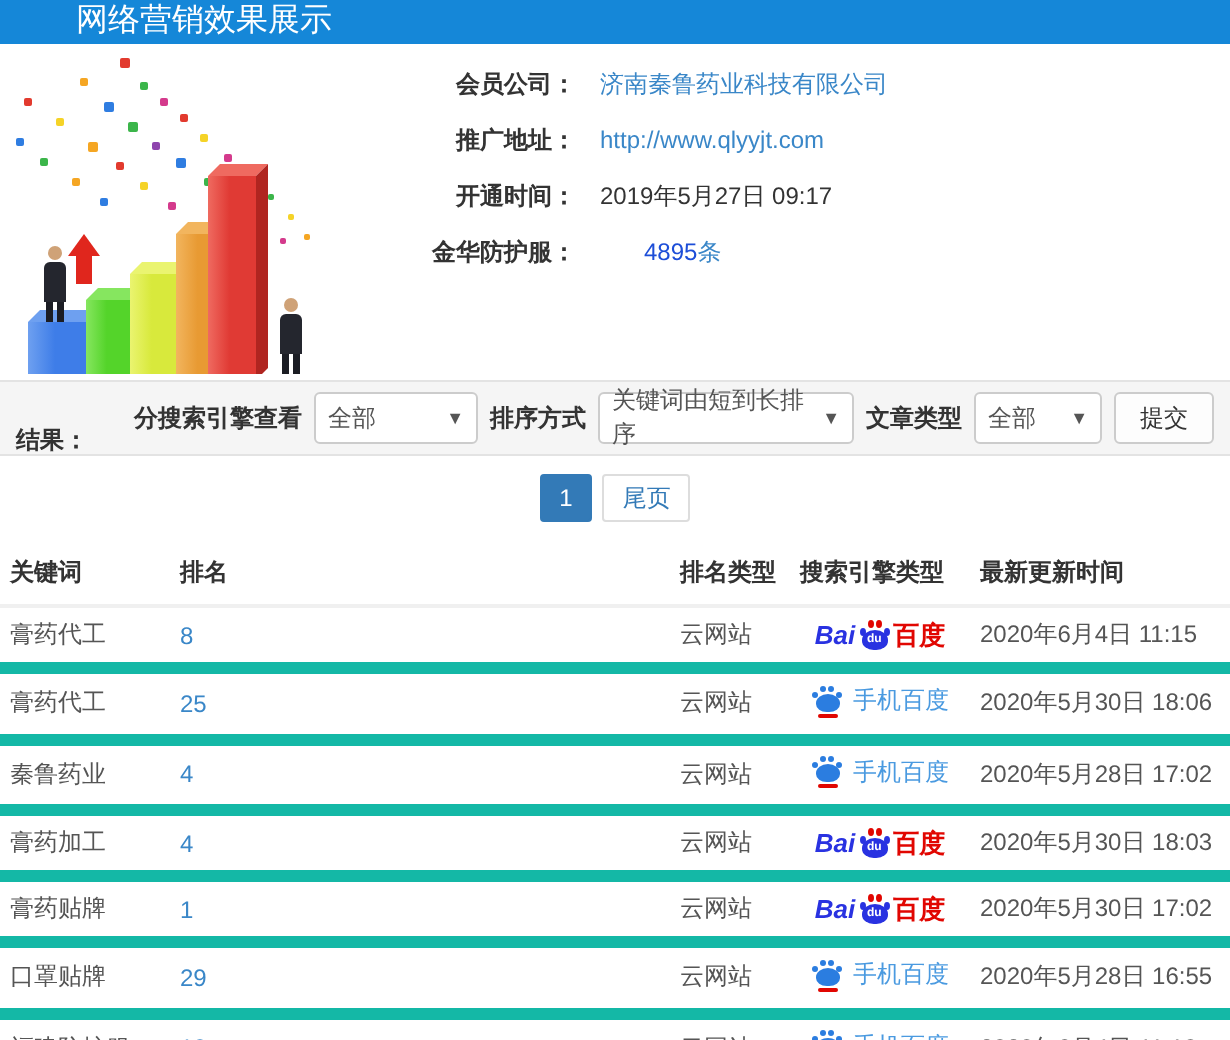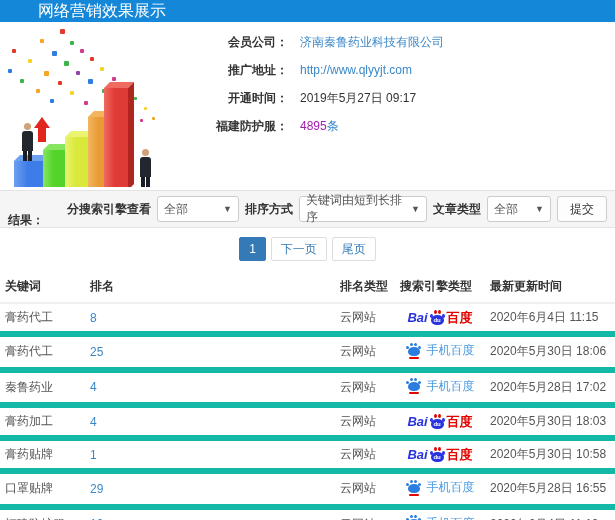--- a/index.html
+++ b/index.html
@@ -31,21 +31,21 @@
   .up-arrow .tip { width:0; height:0; border-left:8px solid transparent; border-right:8px solid transparent;
     border-bottom:11px solid #e0261d; margin-left:-8px; }
   .up-arrow .stem { width:8px; height:14px; background:#e0261d; margin-left:-4px; }
   .confetti span { position:absolute; border-radius:1px; }
   
   .info-rows { padding-top:13px; flex:1; }
   .info-row { display:flex; margin-bottom:13px; line-height:15px;align-items:center; }
   .info-label { width:110px; text-align:right; color:#333; font-weight:bold; flex:none; }
   .info-value { margin-left:12px; color:#333; }
   a.lnk { color:#3a87c8; text-decoration:none; }
-  .red { color:#a21caf; }
+  .red { color:#1d4ed8;margin-left:22px; }
   .blue { color:#3a87c8; }
   
   .filter-bar { height:38px; background:#f5f5f5; border-top:1px solid #e3e3e3; border-bottom:1px solid #e3e3e3;
     display:flex; align-items:center; padding:0 8px; }
   .filter-bar .result-label { font-weight:bold; color:#333;margin-top:22px; }
   .filter-right { margin-left:auto; display:flex; align-items:center; gap:6px; }
   .f-label { font-weight:bold; color:#333; white-space:nowrap; }
   .sel { background:#fff; border:1px solid #ccc; border-radius:3px; height:26px;
     display:inline-flex; align-items:center; padding:0 6px; color:#555; cursor:pointer; }
   .sel .caret { margin-left:auto; font-size:9px; color:#555; padding-left:6px; }
@@ -165,21 +165,21 @@
     </div>
     <div class="info-row">
       <span class="info-label">推广地址：</span>
       <a class="info-value lnk" href="#">http://www.qlyyjt.com</a>
     </div>
     <div class="info-row">
       <span class="info-label">开通时间：</span>
       <span class="info-value">2019年5月27日 09:17</span>
     </div>
     <div class="info-row">
-      <span class="info-label">福建防护服：</span>
+      <span class="info-label">金华防护服：</span>
       <span class="info-value"><span class="red">4895</span><span class="blue">条</span></span>
     </div>
   </div>
 </div>
 
 <div class="filter-bar">
   <span class="result-label">结果：</span>
   <div class="filter-right">
     <span class="f-label">分搜索引擎查看</span>
     <div class="sel sel-engine">
@@ -195,21 +195,20 @@
     <div class="sel sel-article">
       <span>全部</span>
       <span class="caret">▼</span>
     </div>
     <button class="btn-submit">提交</button>
   </div>
 </div>
 
 <div class="pager">
   <span class="page-btn active">1</span>
-  <span class="page-btn">下一页</span>
   <span class="page-btn">尾页</span>
 </div>
 
 <table>
   <colgroup>
       <col class="c1">
       <col class="c2">
       <col class="c3">
       <col class="c4">
       <col class="c5">
@@ -319,21 +318,21 @@
           <i class="t t1"></i>
               <i class="t t2"></i>
               <i class="t t3"></i>
               <i class="t t4"></i>
           <i class="pad">du</i>
         </span>
         <b class="cn">百度</b>
       </span>
       
     </td>
-    <td>2020年5月30日 10:58</td>
+    <td>2020年5月30日 17:02</td>
   </tr>
 
   <tr>
     <td class="kw">口罩贴牌</td>
     <td class="rank">29</td>
     <td>云网站</td>
     <td class="engine">
       
       <span class="bd-mobile">
         <span class="paw-m">

